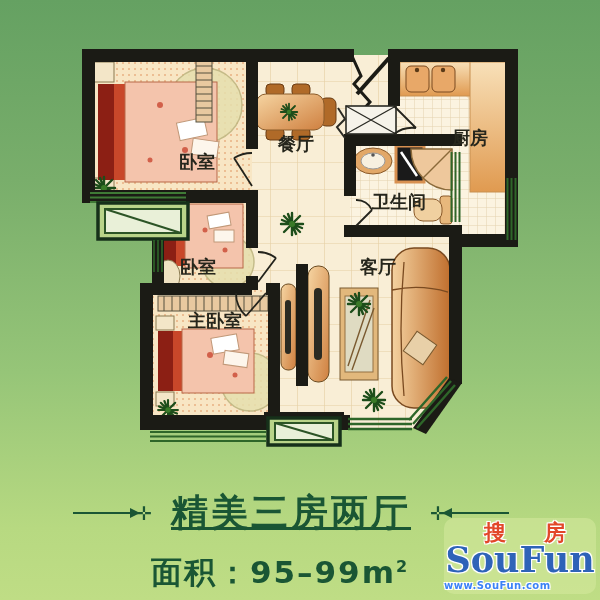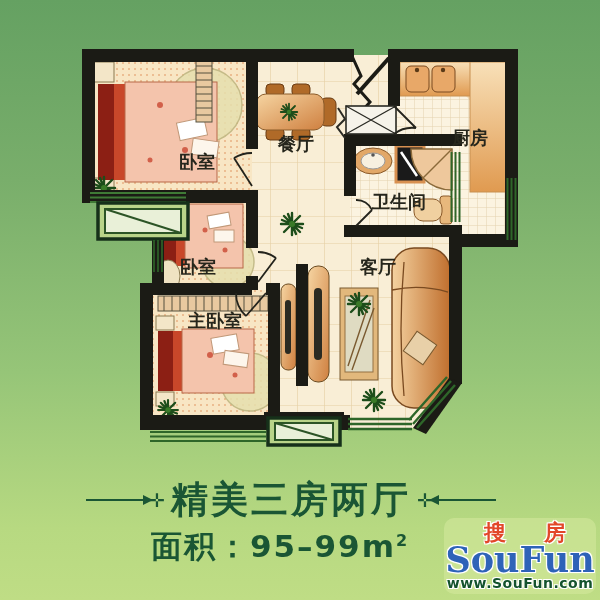--- a/index.html
+++ b/index.html
@@ -6,22 +6,23 @@
   body{
     width:600px;height:600px;overflow:hidden;position:relative;
     font-family:"DejaVu Sans","Liberation Sans",sans-serif;
     background:linear-gradient(180deg,#65a162 0%,#79ae6b 30%,#96c578 62%,#b7d981 88%,#bfdd85 100%);
   }
   .plan-wrap{position:absolute;top:0;left:0;}
   
   .caption{position:absolute;top:474px;left:0;width:600px;text-align:center;color:#1a5634;}
   .title-row{display:flex;align-items:center;justify-content:center;padding-right:18px;}
   .title-row h1{
-    margin:1px;font-size:37px;font-weight:bold;letter-spacing:3px;color:#1a5634;
+    margin:14px;font-size:37px;font-weight:bold;letter-spacing:3px;color:#1a5634;
     font-family:"DejaVu Sans","Liberation Sans",sans-serif;
+    text-decoration:underline;
   }
   .deco{display:flex;align-items:center;}
   .line{width:58px;height:2px;background:#1a5634;position:relative;display:inline-block;}
   .deco-left .line::after{
     content:"";position:absolute;right:-9px;top:-4px;
     border-left:10px solid #1a5634;border-top:5px solid transparent;border-bottom:5px solid transparent;
   }
   .deco-right .line::before{
     content:"";position:absolute;left:-9px;top:-4px;
     border-right:10px solid #1a5634;border-top:5px solid transparent;border-bottom:5px solid transparent;
@@ -40,22 +41,22 @@
   }
   .logo .cn1{left:40px;}
   .logo .cn2{left:100px;}
   .logo .en{
     position:absolute;top:24px;left:0;width:100%;text-align:center;z-index:2;
     font-family:"DejaVu Serif","Liberation Serif",serif;
     font-size:35px;font-weight:bold;color:#2e63b8;line-height:1;
     text-shadow:1px 1px 0 #fff,-1px -1px 0 #fff,1px -1px 0 #fff,-1px 1px 0 #fff,0 0 3px #fff;
   }
   .logo .url{
-    position:absolute;bottom:3px;left:0;width:100%;text-align:center;z-index:2;
-    font-size:14px;font-weight:bold;color:#14532d;letter-spacing:.5px;
+    position:absolute;bottom:3px;left:0;width:100%;text-align:left;z-index:2;
+    font-size:10px;font-weight:bold;color:#3b82f6;letter-spacing:.5px;
     text-shadow:1px 1px 0 #fff,-1px -1px 0 #fff,1px -1px 0 #fff,-1px 1px 0 #fff;
   }
 </style>
 </head>
 <body>
 
 <div class="plan-wrap">
 <svg width="600" height="470" viewBox="0 0 600 470" xmlns="http://www.w3.org/2000/svg">
   <defs>
     <pattern id="pTile" width="27" height="27" patternUnits="userSpaceOnUse">

